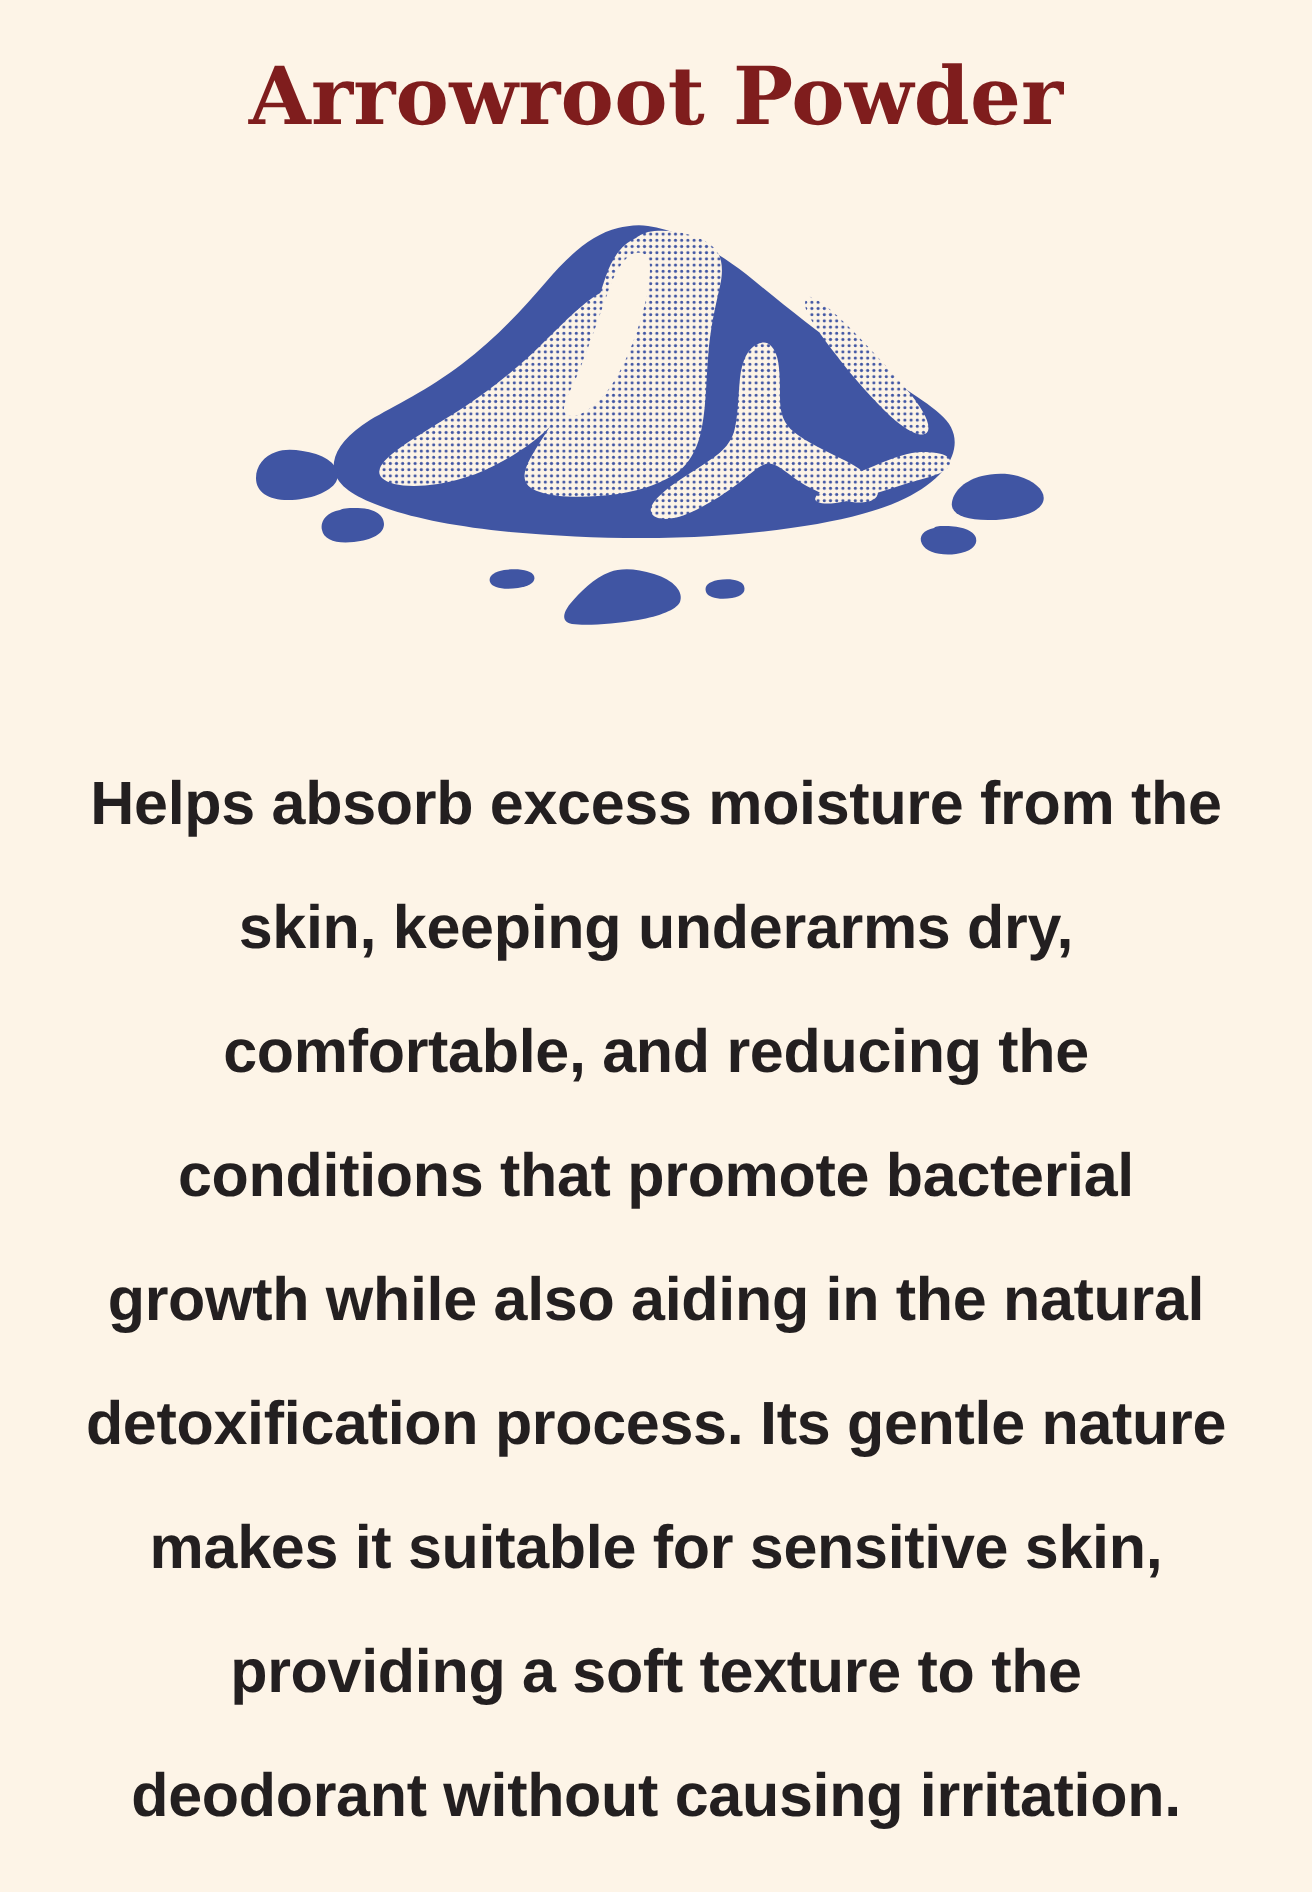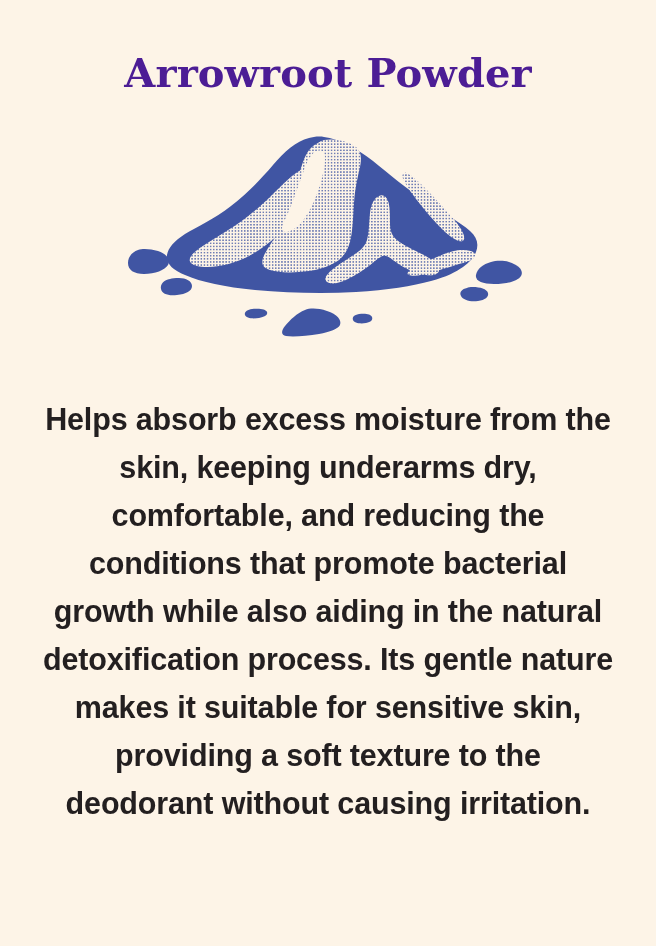--- a/index.html
+++ b/index.html
@@ -22,27 +22,27 @@
     background: #FDF4E7;
     box-sizing: border-box;
     display: flex;
     flex-direction: column;
     align-items: center;
   }
 
   
   .title {
     margin: 0;
-    padding-top: 51px;
+    padding-top: 27px;
     font-family: "DejaVu Serif", "Liberation Serif", serif;
     font-weight: 700;
     font-size: 40px;
     line-height: 1.1;
     letter-spacing: 0.1px;
-    color: #4c1d95;
+    color: #7f1d1d;
     text-align: center;
     white-space: nowrap;
   }
 
   
   .illustration-wrap {
     position: relative;
     width: 656px;
     height: 235px;
     margin-top: 24px;
@@ -59,21 +59,21 @@
   
   .body-copy {
     margin: 4px;
     padding: 0 38px;
     width: 656px;
     box-sizing: border-box;
     margin-top: 41px;
     font-family: "Liberation Sans", sans-serif;
     font-weight: 700;
     font-size: 30.5px;
-    line-height: 48px;
+    line-height: 62px;
     letter-spacing: -0.15px;
     color: #231F20;
     text-align: center;
   }
 </style>
 </head>
 <body>
 
 <div class="card">
 

